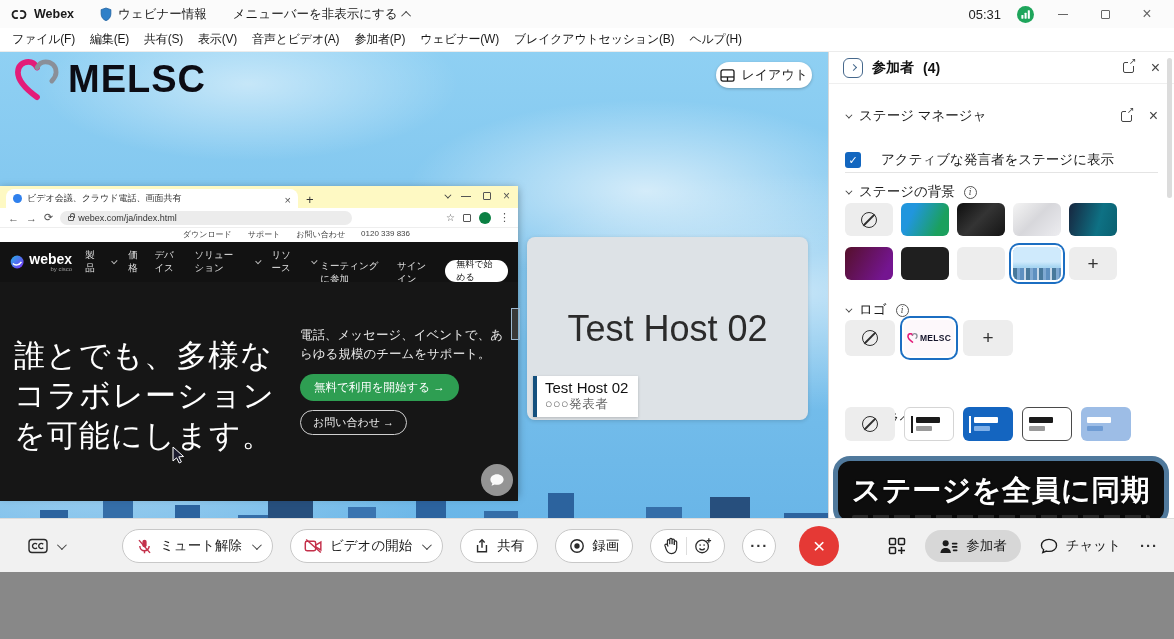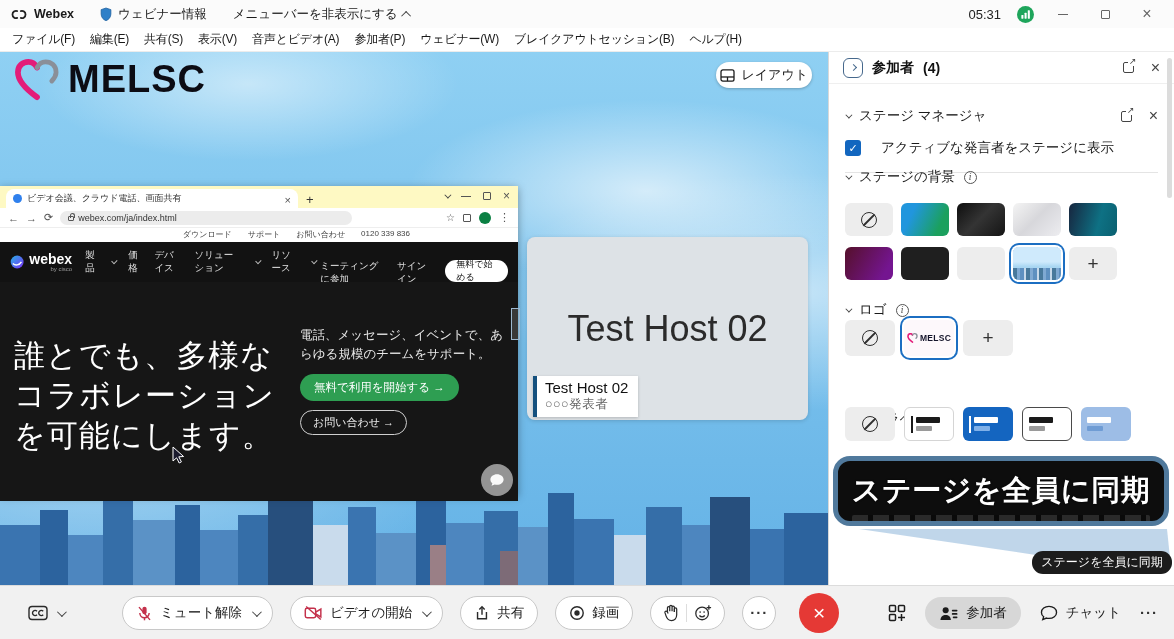--- a/index.html
+++ b/index.html
@@ -2,21 +2,21 @@
 <html style="--accent_blue: #1b6ec2; --danger_red: #e53935; --icon_red: #c4314b; --status_green: #1ea55b; --cta_green: #2e9e52; --label_blue: #1465c0; --brand_pink: #e31c79; --ring_steel: #50799c;"><head>
 <meta charset="utf-8">
 <style>
   :root{
     --accent_blue:#1b6ec2; --danger_red:#e53935; --icon_red:#c4314b;
     --status_green:#1ea55b; --cta_green:#2e9e52; --label_blue:#1465c0;
     --brand_pink:#e31c79; --ring_steel:#50799c;
   }
   *{margin:0;padding:0;box-sizing:border-box;}
   body{font-family:"Liberation Sans","DejaVu Sans",sans-serif;background:#888;}
-  #app{position:relative;width:1174px;height:639px;background:#fff;overflow:hidden;}
+  #app{position:relative;width:1174px;height:572px;background:#fff;overflow:hidden;}
 
   
   .titlebar{position:absolute;top:0;left:0;right:0;height:28px;background:#fbfbfb;display:flex;align-items:center;padding-left:10px;font-size:12.5px;color:#1a1a1a;}
   .tb-group{display:flex;align-items:center;gap:6px;margin-right:26px;}
   .tb-app{font-weight:bold;}
   .tb-right{margin-left:auto;display:flex;align-items:center;gap:16px;padding-right:14px;}
   .tb-time{font-size:13px;color:#222;}
   .winbtn{width:26px;height:18px;display:flex;align-items:center;justify-content:center;color:#666;}
   .min-glyph{width:10px;border-top:1.4px solid #666;}
   .max-glyph{width:9px;height:9px;border:1.2px solid #666;border-radius:1px;}
@@ -97,25 +97,25 @@
   .expand-btn{width:20px;height:20px;border:1.5px solid #46688c;border-radius:6px;display:flex;align-items:center;justify-content:center;}
   .p-title{font-size:14px;font-weight:bold;color:#111;}
   .p-count{font-size:14px;font-weight:bold;color:#111;}
   .p-actions{margin-left:auto;display:flex;align-items:center;gap:17px;}
   .popout{width:11px;height:11px;border:1.4px solid #444;border-radius:2px;position:relative;}
   .popout::before{content:"↗";position:absolute;right:-4px;top:-7px;font-size:9px;color:#444;background:#fff;padding-left:1px;}
   .x-icon::before{content:"×";font-size:16px;color:#444;line-height:1;}
   .p-row{position:absolute;left:0;right:0;display:flex;align-items:center;gap:9px;padding:0 16px;}
   .row-sm{top:52px;height:24px;justify-content:flex-end;}
   .sec-title{font-size:13.5px;color:#1a1a1a;}
-  .row-cb{top:84px;height:24px;gap:20px;}
+  .row-cb{top:96px;height:24px;gap:20px;}
   .checkbox{width:16px;height:16px;border-radius:3px;background:#1266bf;display:flex;align-items:center;justify-content:center;}
   .checkbox::before{content:"✓";color:#fff;font-size:11px;font-weight:bold;}
   .p-divider{position:absolute;top:120px;left:16px;right:16px;border-top:1px solid #e4e4e4;}
-  .row-bg{top:114px;height:22px;}
+  .row-bg{top:129px;height:22px;}
   .info-icon{width:13px;height:13px;border:1.2px solid #555;border-radius:50%;display:inline-flex;align-items:center;justify-content:center;}
   .info-icon::before{content:"i";font-family:"DejaVu Serif",serif;font-size:9px;font-style:italic;color:#555;}
   .swgrid{position:absolute;left:16px;top:151px;display:flex;flex-wrap:wrap;gap:11px 8px;width:280px;}
   .sw{width:48px;height:33px;border-radius:6px;background:#ededed;display:flex;align-items:center;justify-content:center;position:relative;}
   .sw.selected{box-shadow:0 0 0 2px #fff, 0 0 0 4px var(--accent_blue);}
   .none-glyph{width:16px;height:16px;border:1.8px solid #2f2f2f;border-radius:50%;position:relative;}
   .none-glyph::before{content:"";position:absolute;left:6px;top:-1px;width:1.8px;height:16px;background:#2f2f2f;transform:rotate(45deg);}
   .plus-glyph::before{content:"+";font-size:19px;color:#333;line-height:1;}
   .sw-grad-bluegreen{background:linear-gradient(115deg,#2196dd 25%,#1ba05e 78%);}
   .sw-dark-wave{background:linear-gradient(135deg,#0e0e0e,#343434 48%,#141414);}

